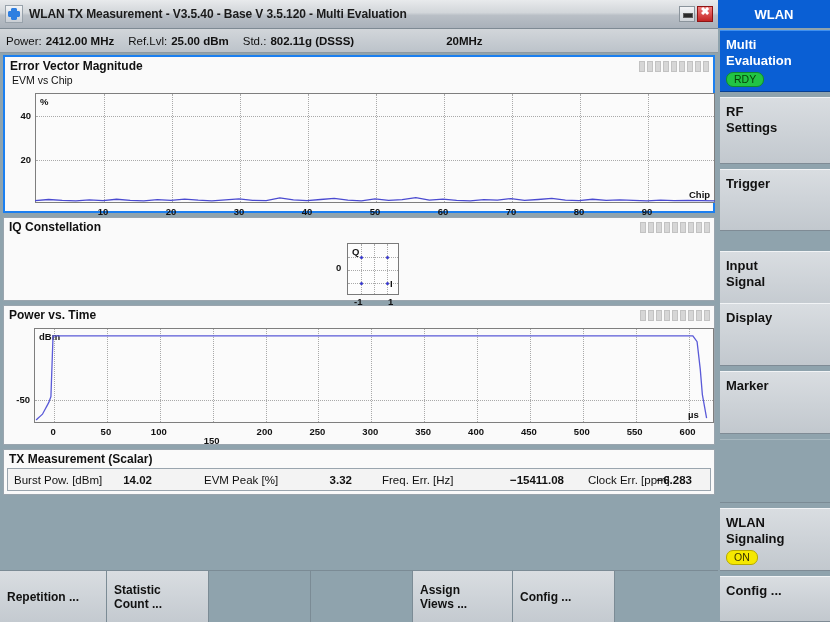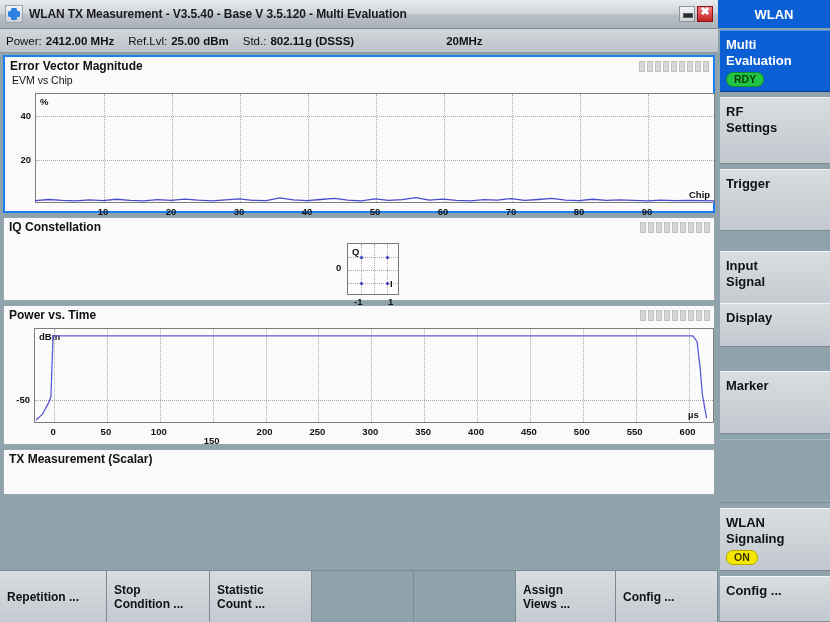--- a/index.html
+++ b/index.html
@@ -223,21 +223,21 @@
     padding: 6px 0 0 6px;
     font-size: 13px; font-weight: bold; color: #111; line-height: 16px;
   }
   .sb-item.active {
     background: #0a5fd4; color: #fff;
     border-top-color: #3f8ff0; border-bottom-color: #063f92;
   }
   .sb-item.blank { background: #8fa3ad; border-top-color:#a7b8c0; border-bottom-color:#7b8b95;}
   .badge {
     display: inline-block; margin-top: 3px; padding: 0 7px;
-    font-size: 10.5px; font-weight: bold; border-radius: 7px;
+    font-size: 10.5px; font-weight: normal; border-radius: 7px;
     line-height: 13px;
     text-align: right;
   }
   .badge.rdy { background: #22c444; color: #063f05; border: 1px solid #0f8c2a; }
   .badge.on  { background: #f5e800; color: #3a3400; border: 1px solid #b5a900; }
 </style>
 </head>
 <body>
 
 <div class="app">
@@ -391,33 +391,37 @@
           <div class="unit-lab" style="left: 35px; top: 25px;">dBm</div>
           <div class="unit-lab" style="left: 684px; top: 103px;">µs</div>
           <svg class="trace" width="680" height="95" style="left: 30px; top: 22px; position: absolute;">
             <path d="M2.12 92.06 L4.23 90.10 L6.35 88.14 L8.46 86.19 L10.58 82.27 L12.69 78.35 L14.81 74.43 L16.92 68.56 L19.04 7.84 L21.15 7.84 L25.38 7.84 L40.19 7.84 L124.79 7.84 L230.54 7.84 L336.30 7.84 L442.05 7.84 L547.81 7.84 L642.99 7.84 L658.85 7.84 L663.08 13.71 L666.25 41.13 L668.37 66.60 L670.48 78.35 L672.60 90.10 " fill="none" stroke="#5a5ad8" stroke-width="1.3"></path>
           </svg>
         </div>
     </div>
 
     <div class="panel" id="panel-tx">
       <div class="panel-title">TX Measurement (Scalar)</div>
+      <div class="tx-row" id="tx-row">
+          <span class="tx-lab" style="position: absolute; left: 6px;">Burst Pow. [dBm]</span>
+          <span class="tx-val" style="position: absolute; left: 6px; width: 138px; text-align: right;">14.02</span>
+          <span class="tx-lab" style="position: absolute; left: 196px;">EVM Peak [%]</span>
+          <span class="tx-val" style="position: absolute; left: 196px; width: 148px; text-align: right;">3.32</span>
+          <span class="tx-lab" style="position: absolute; left: 374px;">Freq. Err. [Hz]</span>
+          <span class="tx-val" style="position: absolute; left: 374px; width: 182px; text-align: right;">−15411.08</span>
+          <span class="tx-lab" style="position: absolute; left: 580px;">Clock Err. [ppm]</span>
+          <span class="tx-val" style="position: absolute; left: 580px; width: 104px; text-align: right;">−6.283</span>
+        </div>
     </div>
 
 
     <div class="softkeys" id="softkeys">
         <div class="sk filled" style="width: 107px;">
           <div>
             <div>Repetition ...</div>
-          </div>
-        </div>
-        <div class="sk filled" style="width: 103px;">
-          <div>
-            <div>Stop</div>
-            <div>Condition ...</div>
           </div>
         </div>
         <div class="sk filled" style="width: 102px;">
           <div>
             <div>Statistic</div>
             <div>Count ...</div>
           </div>
         </div>
         <div class="sk empty" style="width: 102px;">
           <div>
@@ -451,21 +455,21 @@
           <div>RF</div>
           <div>Settings</div>
         </div>
         <div class="sb-item" style="top: 169px; height: 62px;">
           <div>Trigger</div>
         </div>
         <div class="sb-item" style="top: 251px; height: 62px;">
           <div>Input</div>
           <div>Signal</div>
         </div>
-        <div class="sb-item" style="top: 303px; height: 44px;">
+        <div class="sb-item" style="top: 303px; height: 63px;">
           <div>Display</div>
         </div>
         <div class="sb-item" style="top: 371px; height: 63px;">
           <div>Marker</div>
         </div>
         <div class="sb-item blank" style="top: 439px; height: 64px;">
           <div></div>
         </div>
         <div class="sb-item" style="top: 508px; height: 63px;"><div>WLAN</div><div>Signaling</div><span class="badge on">ON</span></div>
         <div class="sb-item" style="top: 576px; height: 46px;">

